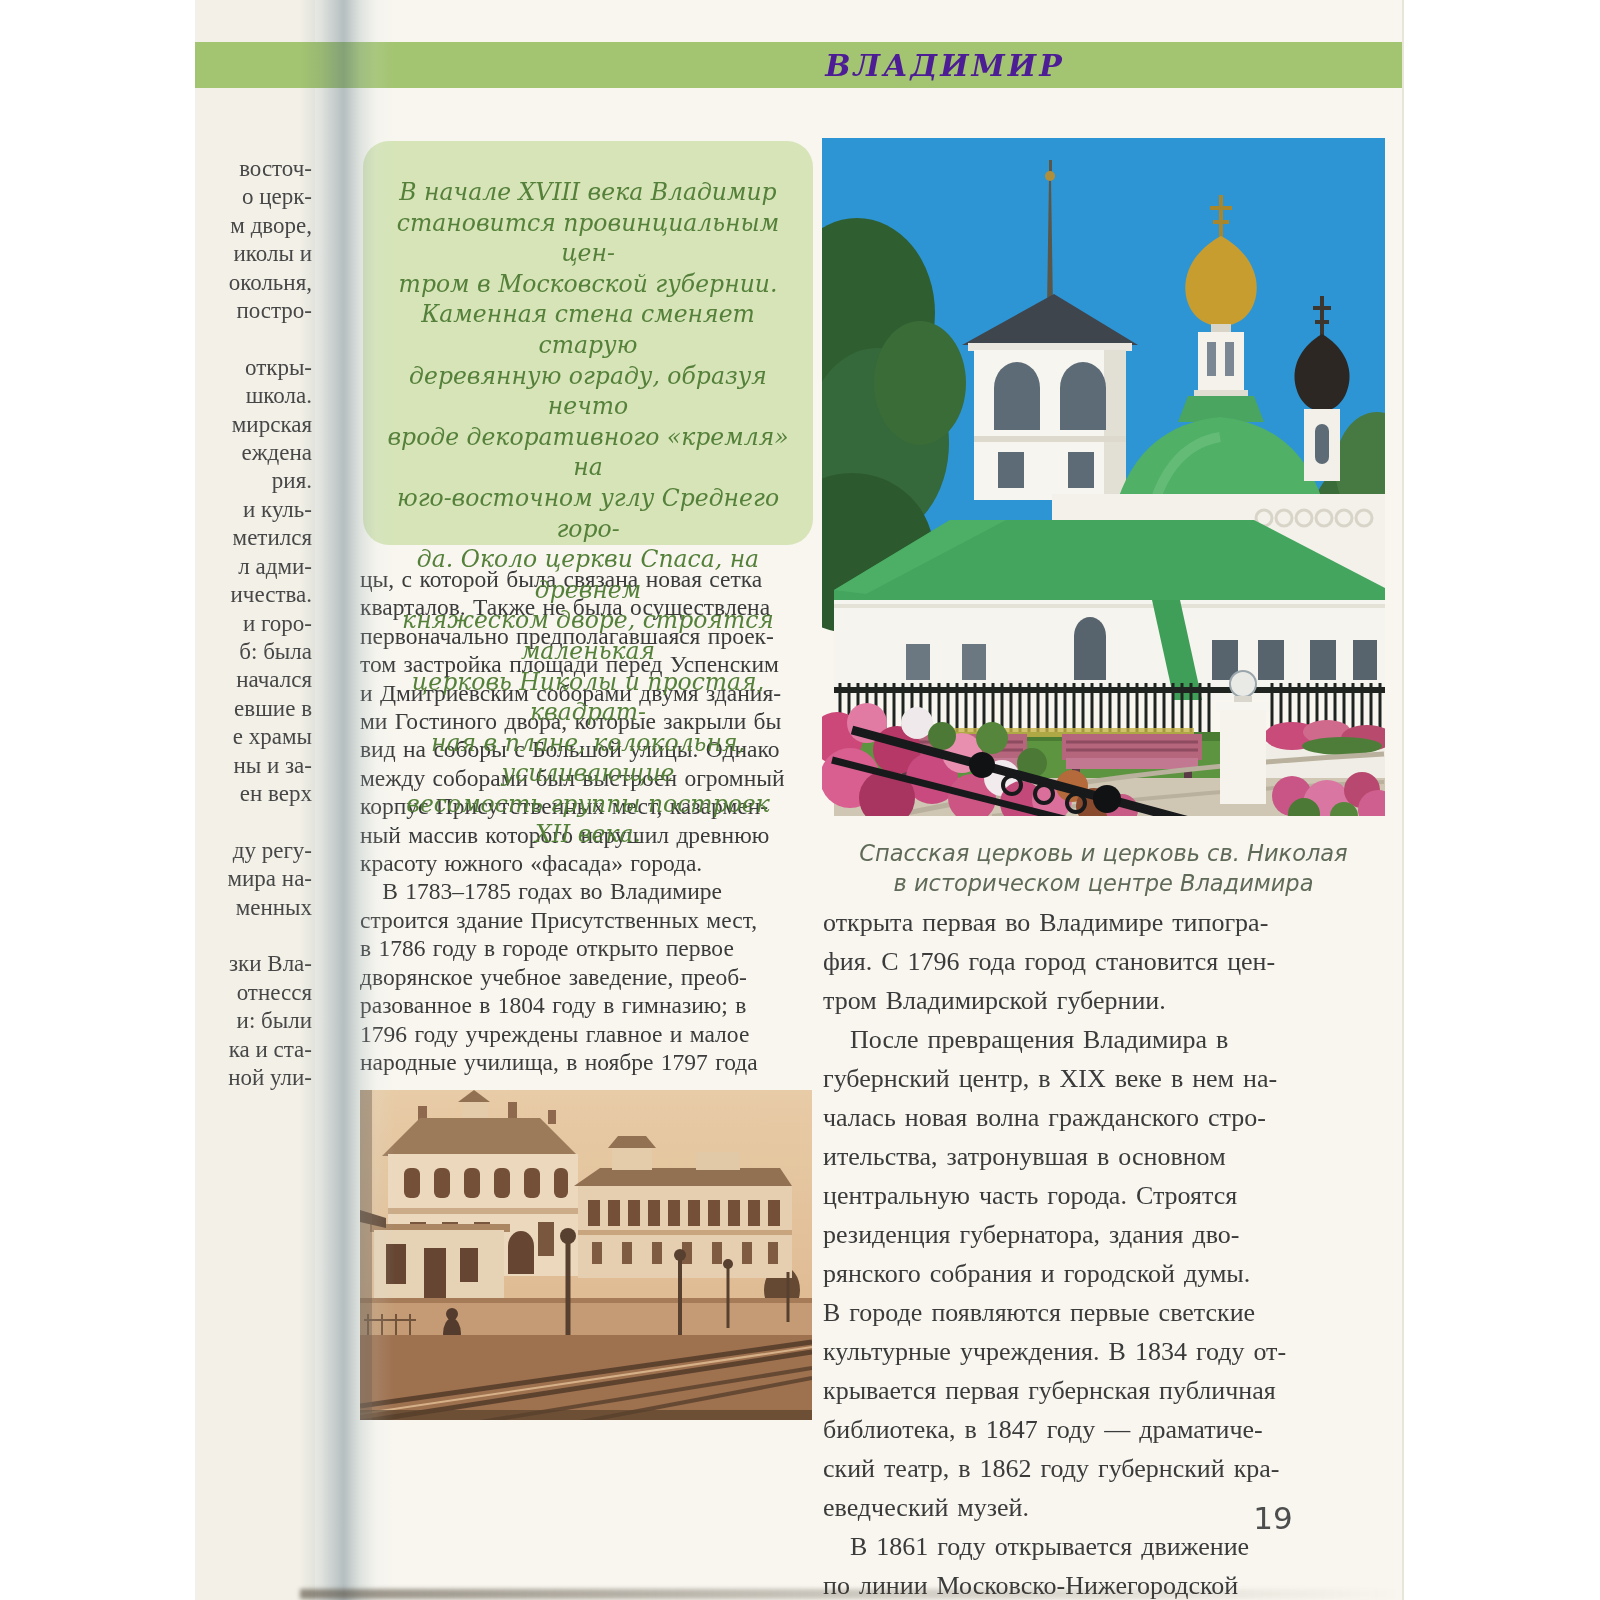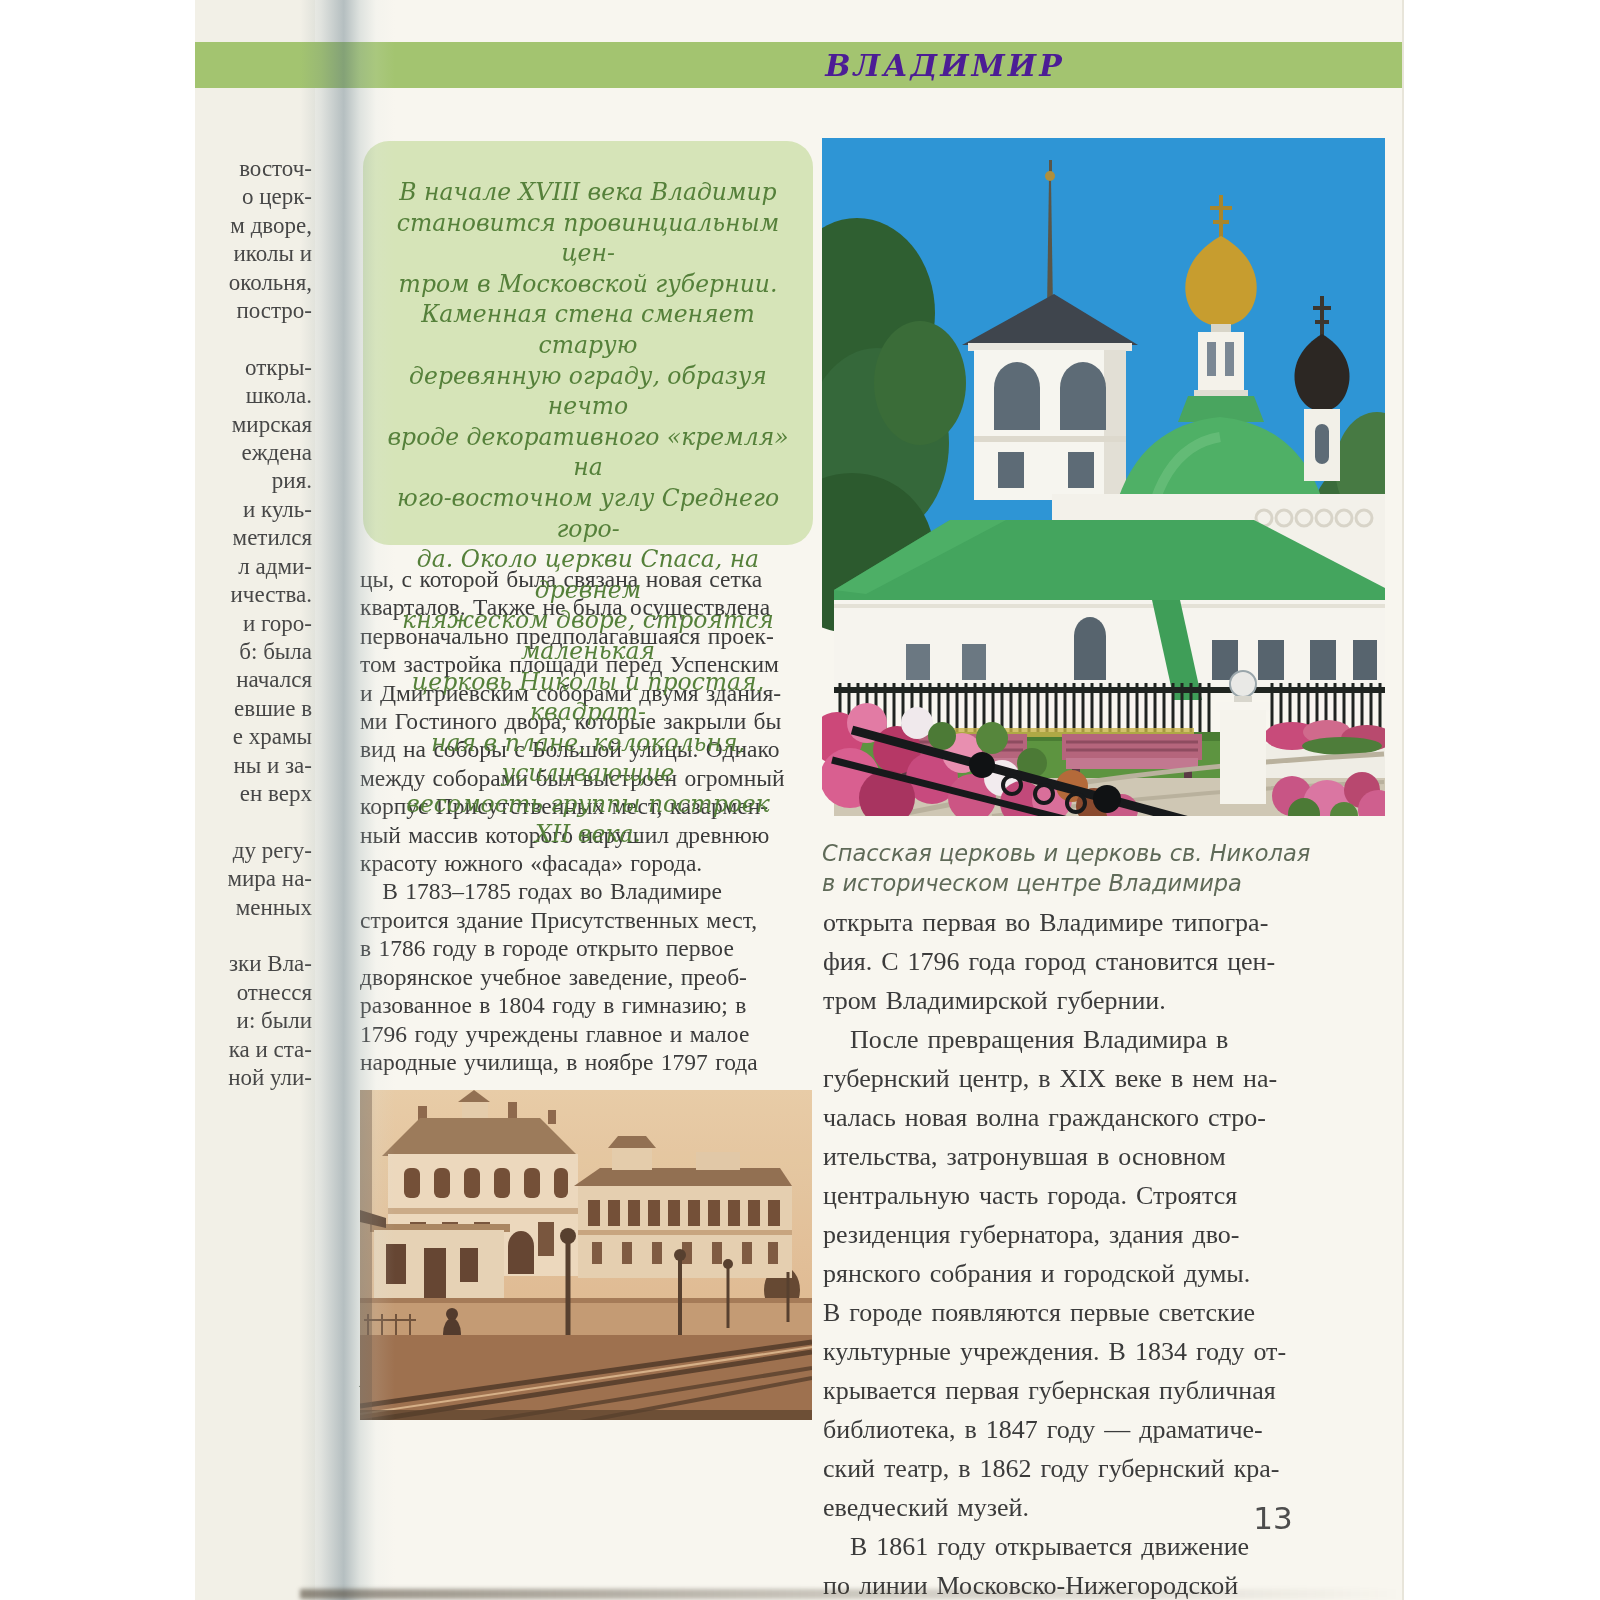--- a/index.html
+++ b/index.html
@@ -34,21 +34,21 @@
      text-align:center;font-family:"DejaVu Serif",serif;font-style:italic;
      font-size:23.5px;line-height:30.6px;color:#55803a;white-space:pre-wrap;}
 
   
   .col-left{left:360px;top:565px;width:468px;font-size:23.5px;line-height:28.4px;
      color:#3b3b3b;white-space:pre-wrap;word-spacing:1.5px;}
   .col-right{left:823px;top:903px;width:572px;font-size:26px;line-height:39px;
      color:#3b3b3b;white-space:pre-wrap;word-spacing:2.5px;}
 
   .caption{font-family:"DejaVu Sans",sans-serif;font-style:italic;font-size:22.5px;
-     line-height:30px;color:#5f6a58;text-align:left;white-space:pre-wrap;}
+     line-height:30px;color:#5f6a58;text-align:center;white-space:pre-wrap;}
   .cap-church{left:822px;top:838px;width:563px;}
   .cap-station{left:360px;top:1364px;width:452px;}
 
   .pagenum{left:1228px;top:1500px;width:90px;text-align:center;
      font-family:"DejaVu Sans",sans-serif;font-size:31px;color:#4d4d4d;}
 
   .photo{display:block;z-index:1;}
   .photo-church{left:822px;top:138px;}
   .photo-station{left:360px;top:1090px;}
 
@@ -456,17 +456,17 @@
     <path d="M120,332 L452,278" stroke="#5f4430" stroke-width="4" fill="none"></path>
     <path d="M220,332 L452,288" stroke="#5f4430" stroke-width="4" fill="none"></path>
     <rect x="0" y="320" width="452" height="10" fill="#503a2a" opacity="0.7"></rect>
   </g>
   <rect width="452" height="330" fill="#c08a5f" opacity="0.08"></rect>
   <rect x="0" y="0" width="12" height="330" fill="#6b4f3c" opacity="0.45"></rect>
 </svg>
 
 <div class="abs caption cap-station">Железнодорожная станция</div>
 
-<div class="abs pagenum">13</div>
+<div class="abs pagenum">19</div>
 
 <div class="abs spine"></div>
 
 <div class="abs bottom-shadow"></div>
 
 </body></html>

